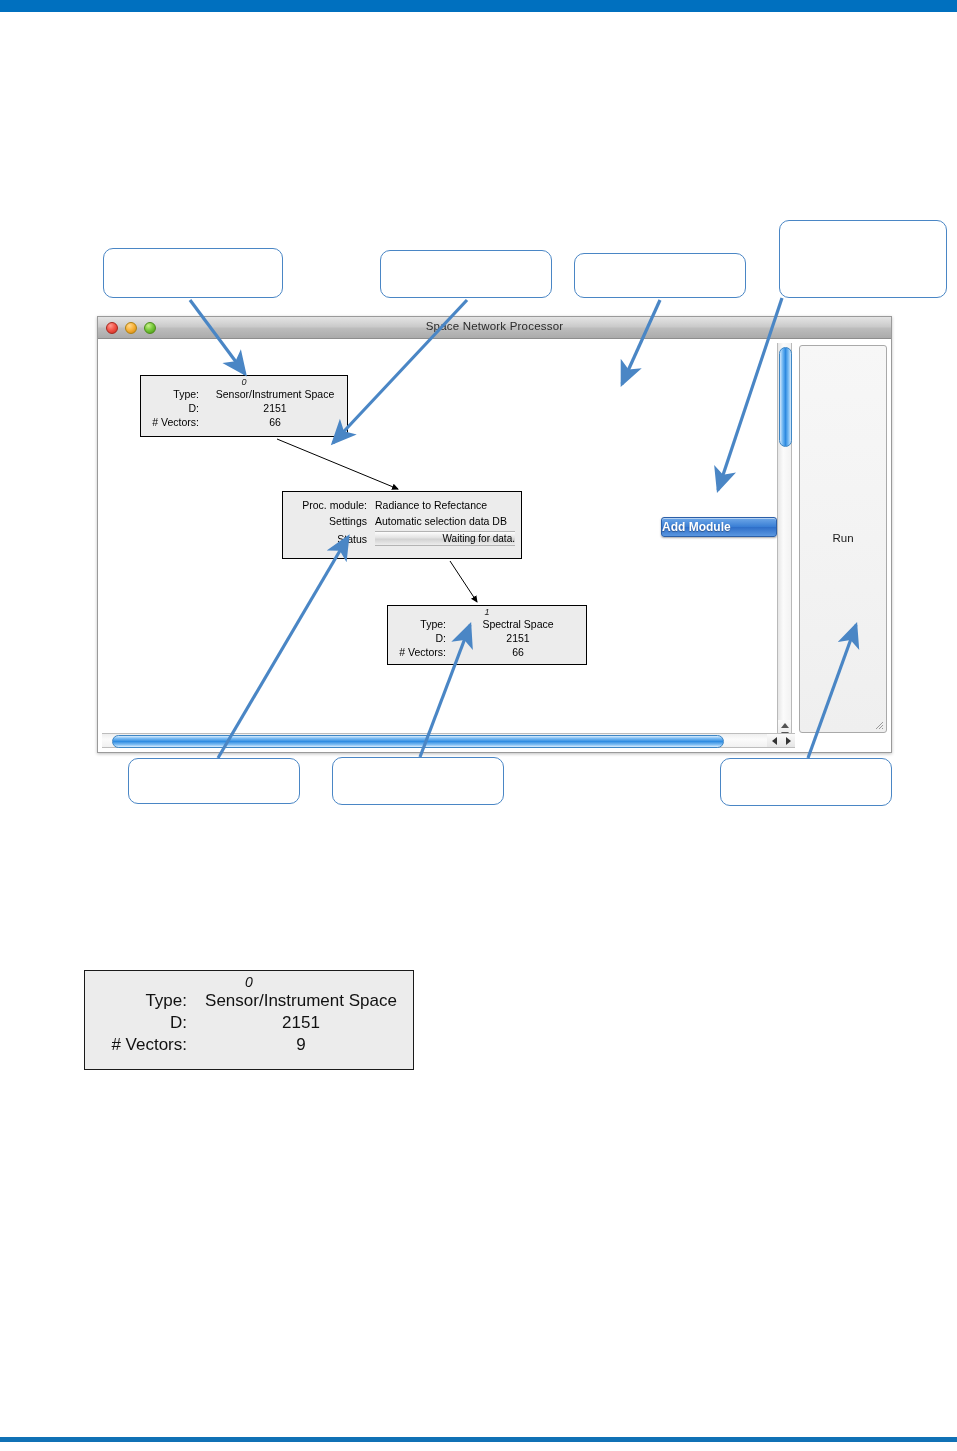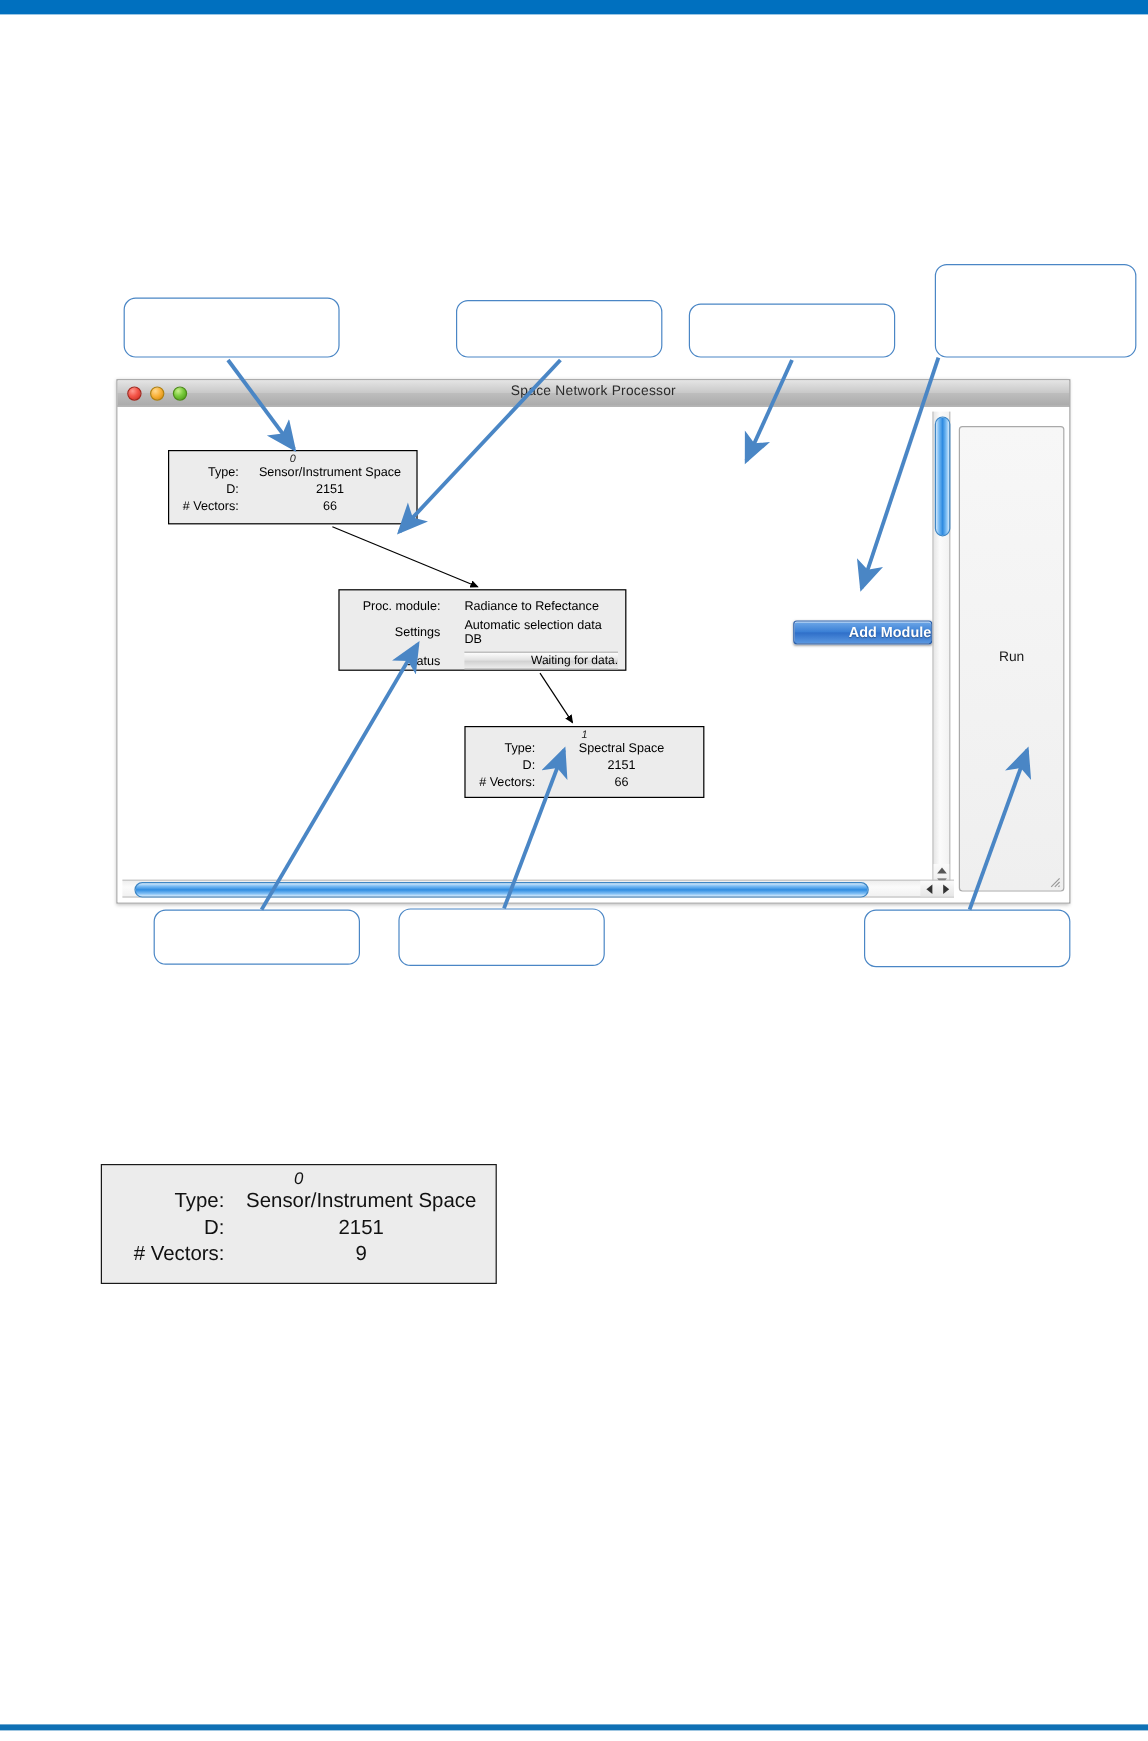--- a/index.html
+++ b/index.html
@@ -101,21 +101,21 @@
   #node-sensor { left: 38px; top: 32px; width: 208px; height: 62px; }
   #node-spectral { left: 285px; top: 262px; width: 200px; height: 60px; }
 
   #node-proc {
     position: absolute;
     left: 180px; top: 148px; width: 240px; height: 68px;
     background: #ececec; border: 1px solid #000;
     font-size: 10.5px; color:#000;
     padding-top: 5px;
   }
-  #node-proc .prow { display:flex; align-items:center; padding: 2px 6px; gap: 12px; }
+  #node-proc .prow { display:flex; align-items:center; padding: 2px 6px; }
   #node-proc .plbl { width: 86px; text-align: right; padding-right: 8px; }
   #node-proc .pval { flex:1; text-align:left; }
   .status-bar {
     flex: 1;
     background: linear-gradient(to bottom,#fdfdfd 0%,#e2e2e2 45%,#d2d2d2 55%,#ededed 100%);
     border-top: 1px solid #b3b3b3;
     border-bottom: 1px solid #b3b3b3;
     text-align: right;
     font-size: 10px;
     padding: 1px 0;
@@ -125,21 +125,21 @@
   #add-module-btn {
     position: absolute;
     left: 559px; top: 174px;
     width: 116px; height: 20px;
     border: 1px solid #2b5fa8;
     border-radius: 3px;
     background: linear-gradient(to bottom,#6fa8e8 0%,#3a7fd5 48%,#2f6fc9 52%,#5a97e0 100%);
     color: #ffffff;
     font-size: 12px;
     font-weight: bold;
-    text-align: right;
+    text-align: left;
     line-height: 18px;
     box-shadow: 0 1px 2px rgba(0,0,0,.35), inset 0 1px 0 rgba(255,255,255,.5);
     text-shadow: 0 1px 1px rgba(0,0,0,.35);
   }
 
   
   #vscroll {
     position: absolute;
     right: 99px; top: 4px;
     width: 15px; height: 403px;
@@ -183,21 +183,21 @@
   #hscroll .harrows {
     position: absolute; right: 0; top: 0;
     width: 28px; height: 13px;
     display: flex; align-items: center; justify-content: space-around;
     background: linear-gradient(to bottom,#fafafa,#e6e6e6);
   }
 
   
   #run-panel {
     position: absolute;
-    right: 4px; top: 16px;
+    right: 4px; top: 6px;
     width: 88px; height: 388px;
     background: linear-gradient(to bottom,#f7f7f7,#efefef);
     border: 1px solid #a9a9a9;
     border-radius: 3px;
   }
   #run-label {
     position: absolute; left: 0; right: 0; top: 186px;
     text-align: center;
     font-size: 11.5px;
     color: #1a1a1a;

